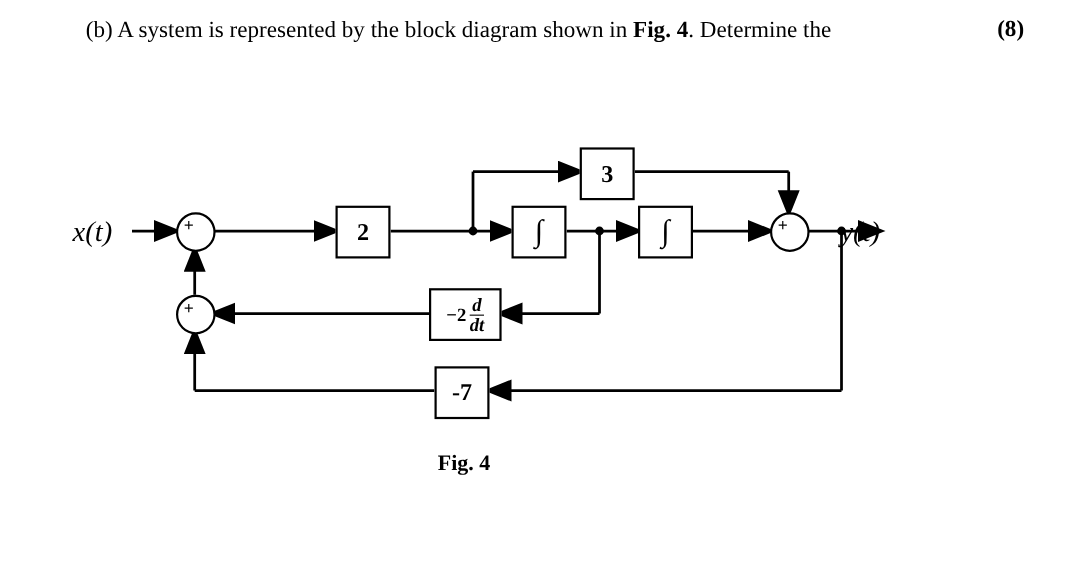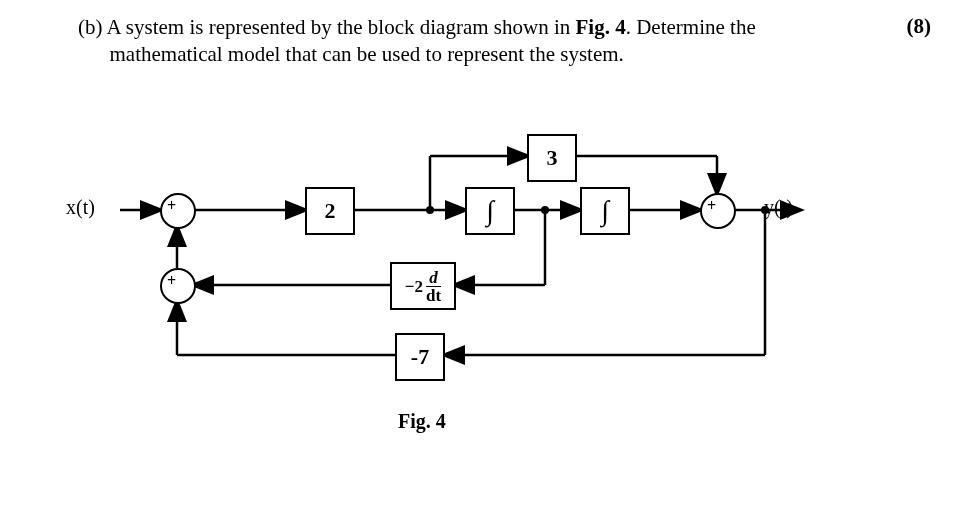--- a/index.html
+++ b/index.html
@@ -4,36 +4,36 @@
 <style>
   html,body{margin:0;padding:0;width:971px;height:512px;background:#fff;font-family:"Times New Roman",serif;color:#000}
   .page{position:relative;width:971px;height:502px}
   .question-text{position:absolute;left:78px;top:14px;width:760px;font-size:21px;line-height:1.3}
   .marks{position:absolute;right:40px;top:14px;font-size:21px;font-weight:bold}
   .diagram{position:absolute;left:60px;top:120px;width:850px;height:360px}
   .abs{position:absolute}
   .blk{border:2.5px solid #000;background:#fff;display:flex;align-items:center;justify-content:center;font-size:22px;font-weight:bold}
   .sum{width:32px;height:32px;border:2.5px solid #000;border-radius:50%;background:#fff}
   .plus{position:absolute;font-size:16px;font-weight:bold}
-  .lbl{font-size:20px;}
+  .lbl{font-size:26px;font-style:italic}
   .figlabel{font-size:20px;font-weight:bold}
   svg{position:absolute;left:0;top:0;overflow:visible}
   .wire{stroke:#000;stroke-width:2.5;fill:none}
   .node{fill:#000}
   .arrow{fill:#000}
 </style>
 </head>
 <body>
 
 <div class="page">
 
   <div class="question-text">
     <span>(b)</span>
     <span>A system is represented by the block diagram shown in </span><b>Fig. 4</b><span>. Determine the</span><br>
-    &nbsp;&nbsp;&nbsp;&nbsp;&nbsp;&nbsp;<span>mathematical model that can be used to represent the system.</span>
+    &nbsp;&nbsp;&nbsp;&nbsp;&nbsp;&nbsp;
   </div>
 
   <div class="marks">(8)</div>
 
   <div class="diagram">
 
     <svg width="850" height="360">
       <defs>
         <marker id="ah" markerWidth="10" markerHeight="10" refX="8" refY="4" orient="auto">
           <path d="M0,0 L10,4 L0,8 Z" class="arrow"></path>
@@ -86,21 +86,21 @@
 
     <div class="abs blk" style="left:245px;top:67px;width:46px;height:44px">2</div>
     <div class="abs blk" style="left:467px;top:14px;width:46px;height:44px">3</div>
     <div class="abs blk" style="left:405px;top:67px;width:46px;height:44px;font-size:28px">∫</div>
     <div class="abs blk" style="left:520px;top:67px;width:46px;height:44px;font-size:28px">∫</div>
 
     <div class="abs blk" style="left:330px;top:142px;width:62px;height:44px;font-size:17px;line-height:1">
       <span>−2</span>
       <span style="display:inline-block;text-align:center;margin-left:3px">
         <span style="display:block;border-bottom:1.5px solid #000;padding:0 2px;font-style:italic">d</span>
-        <span style="display:block;">dt</span>
+        <span style="display:block;font-style:italic">dt</span>
       </span>
     </div>
 
     <div class="abs blk" style="left:335px;top:213px;width:46px;height:44px">-7</div>
 
     <div class="abs figlabel" style="left:338px;top:290px">Fig. 4</div>
   </div>
 </div>
 
 </body></html>

